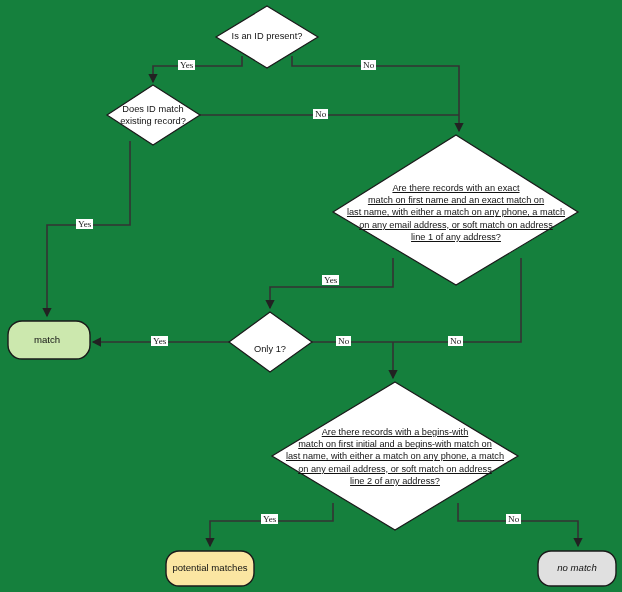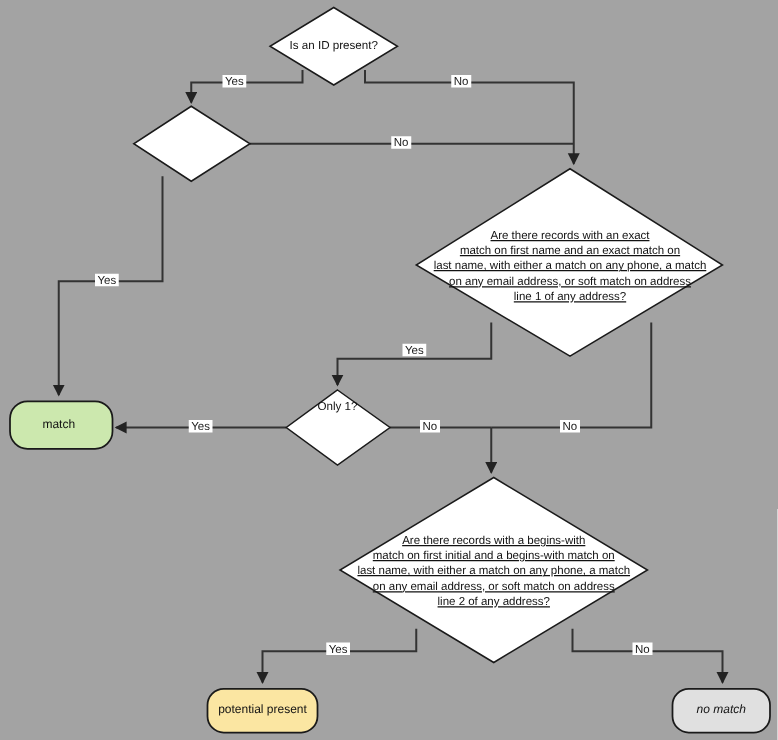--- a/index.html
+++ b/index.html
@@ -8,21 +8,21 @@
     padding: 0;
     background: #ffffff;
   }
   body {
     font-family: "Liberation Sans", sans-serif;
   }
   #canvas {
     position: relative;
     width: 622px;
     height: 592px;
-    background: #a3a3a3;
+    background: #15803d;
     overflow: hidden;
   }
   #flow-svg {
     position: absolute;
     left: 0;
     top: 0;
     width: 622px;
     height: 592px;
   }
   .edge-line {
@@ -62,20 +62,21 @@
   }
   .edge-label {
     position: absolute;
     font-size: 9.2px;
     color: #1b1b1b;
     background: #ffffff;
     padding: 0 2px;
     line-height: 10px;
     text-align: center;
     white-space: nowrap;
+    font-family: Liberation Serif, serif;
   }
 </style>
 </head>
 <body>
 
 <div id="canvas">
 
   <svg id="flow-svg" viewBox="0 0 622 592">
     <defs>
       <marker id="arrow" markerWidth="9" markerHeight="9" refX="5.2" refY="3" orient="auto" markerUnits="strokeWidth">
@@ -116,38 +117,40 @@
 
     <rect class="terminal-shape" x="8" y="321" width="82" height="38" rx="14" ry="14" fill="#cce8ae"></rect>
 
     <rect class="terminal-shape" x="166" y="551" width="88" height="35" rx="13" ry="13" fill="#fbe6a2"></rect>
 
     <rect class="terminal-shape" x="538" y="551" width="78" height="35" rx="13" ry="13" fill="#e0e0e0"></rect>
   </svg>
 
   <div class="node-text" style="left:207px; top:31px; width:120px;">Is an ID present?</div>
 
+  <div class="node-text" style="left:98px; top:104px; width:110px;">Does ID match
+existing record?</div>
 
   <div class="node-text big" style="left:336px; top:182px; width:240px;">Are there records with an exact
 match on first name and an exact match on
 last name, with either a match on any phone, a match
 on any email address, or soft match on address
 line 1 of any address?</div>
 
-  <div class="node-text" style="left:235px; top:320px; width:70px;">Only 1?</div>
+  <div class="node-text" style="left:235px; top:344px; width:70px;">Only 1?</div>
 
   <div class="node-text big" style="left:275px; top:426px; width:240px;">Are there records with a begins-with
 match on first initial and a begins-with match on
 last name, with either a match on any phone, a match
 on any email address, or soft match on address
 line 2 of any address?</div>
 
   <div class="terminal-text" style="left:8px; top:334px; width:78px;">match</div>
 
-  <div class="terminal-text" style="left:164px; top:562px; width:92px;">potential present</div>
+  <div class="terminal-text" style="left:164px; top:562px; width:92px;">potential matches</div>
 
   <div class="terminal-text" style="left:538px; top:562px; width:78px;font-style:italic;">no match</div>
 
   <div class="edge-label" style="left:178px; top:60px;">Yes</div>
 
   <div class="edge-label" style="left:361px; top:60px;">No</div>
 
   <div class="edge-label" style="left:313px; top:109px;">No</div>
 
   <div class="edge-label" style="left:76px; top:219px;">Yes</div>

